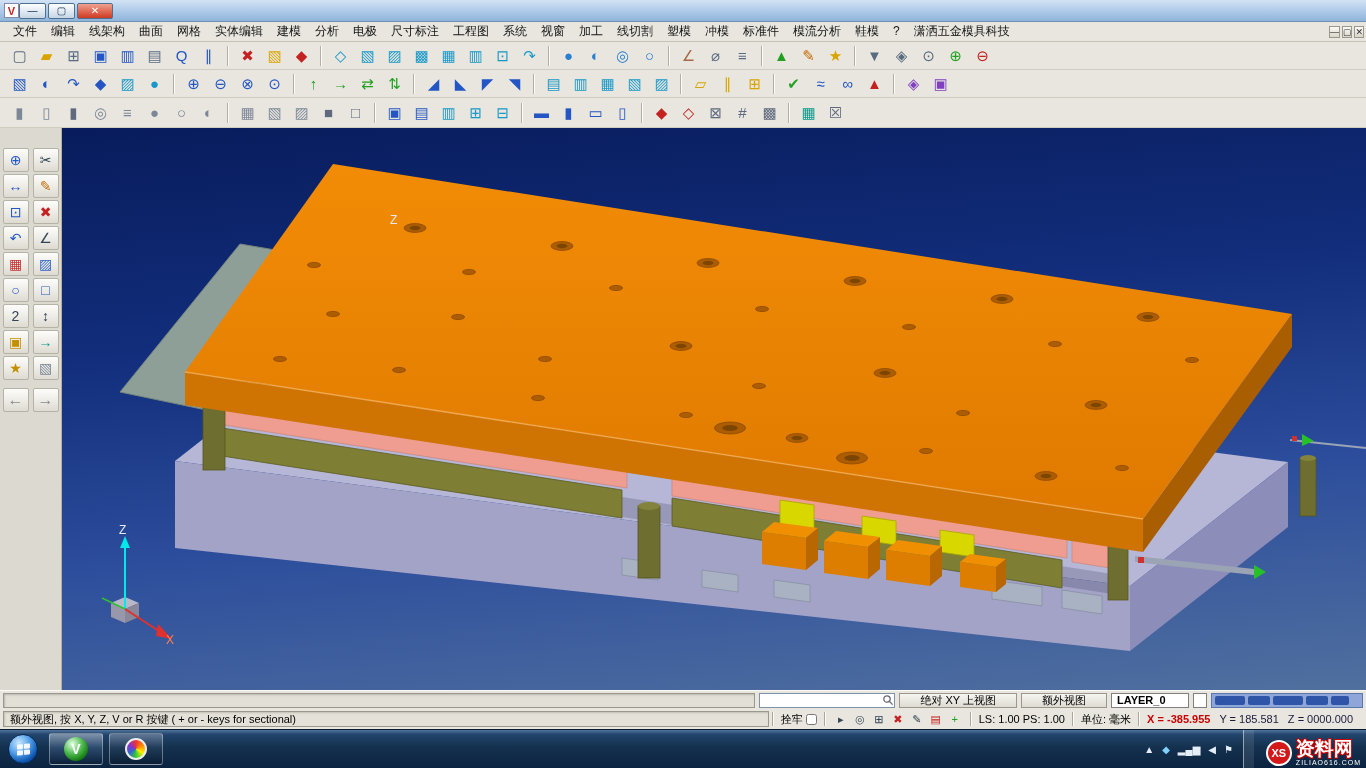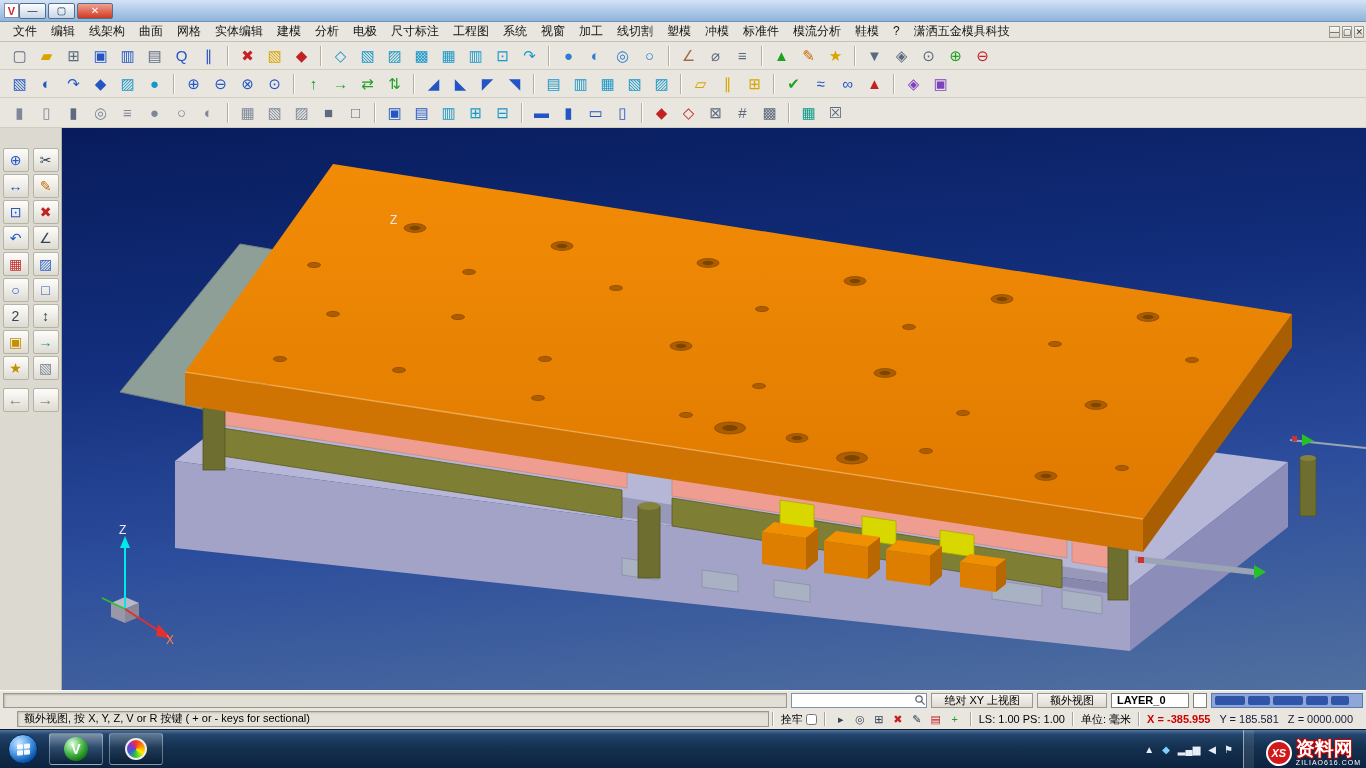--- a/index.html
+++ b/index.html
@@ -45,34 +45,34 @@
   .viewport { flex:1; position:relative; overflow:hidden;
               background:linear-gradient(175deg,#081c5c 0%,#122e7c 35%,#2c4d9c 65%,#50709f 100%); }
   .viewport svg { position:absolute; inset:0; }
 
   
   .viewbar { height:19px; background:#e8e6df; border-top:1px solid #fbfaf6; display:flex; align-items:center; gap:4px;
              padding:0 3px; flex:0 0 auto; font-size:11px; }
   .prompt-bar { flex:1; height:15px; border:1px solid #9a978c; background:#e2dfd6; box-shadow:inset 1px 1px 2px rgba(0,0,0,.18); }
   .search-box { width:136px; height:15px; background:#fff; border:1px solid #7f93a8; display:flex; align-items:center; }
   .search-box input { flex:1; border:none; outline:none; font-size:11px; height:12px; width:100px; padding:0 2px; }
-  .vb-btn { height:15px; border:1px solid #9a978c; background:linear-gradient(#f6f5f1,#dedbd2); padding:0 12px;
+  .vb-btn { height:15px; border:1px solid #9a978c; background:linear-gradient(#f6f5f1,#dedbd2); padding:0 20px;
             display:flex; align-items:center; white-space:nowrap; }
   .layer-box { height:15px; min-width:78px; background:#fff; border:1px solid #808080; font-weight:bold; padding:0 5px;
                display:flex; align-items:center; }
   .layer-spin { width:14px; height:15px; background:#fff; border:1px solid #808080; }
   .seg-bar { width:152px; height:15px; background:#8ea6d8; border:1px solid #5a77b0; display:flex; align-items:center;
              gap:3px; padding:0 3px; }
   .seg { height:9px; background:#2f55a8; border-radius:2px; }
 
   
   .statusbar { height:20px; background:#e8e6df; display:flex; align-items:center; font-size:11px; gap:3px; padding:0 3px;
                flex:0 0 auto; white-space:nowrap; }
   .status-msg { flex:1; height:16px; border:1px solid #9a978c; background:#e4e1d8; box-shadow:inset 1px 1px 2px rgba(0,0,0,.15);
-                display:flex; align-items:flex-end; padding:0 6px; overflow:hidden;margin-left:14px; }
+                display:flex; align-items:center; padding:0 6px; overflow:hidden; }
   .ssep { width:2px; height:14px; border-left:1px solid #aaa79a; border-right:1px solid #fcfbf7; }
   .cell { display:flex; align-items:center; gap:3px; padding:0 4px; height:16px; }
   .sbi { display:inline-flex; width:16px; height:16px; align-items:center; justify-content:center; font-size:11px; }
   .coords .cx { color:#cc0000; font-weight:bold; margin-right:6px; }
   .coords .cy, .coords .cz { color:#1a1a3a; margin-right:6px; }
   .lock-cell input { width:11px; height:11px; }
 
   
   .taskbar { height:39px; flex:0 0 auto; position:relative; display:flex; align-items:center; padding-left:8px;
              background:linear-gradient(180deg,#50749c 0%,#23446c 12%,#14314f 45%,#0b2340 100%);
@@ -90,21 +90,21 @@
               line-height:24px; background:radial-gradient(circle at 35% 28%, #e2ffe2, #4ab84a 45%, #0c6e0c 80%); }
   .wheel { width:22px; height:22px; border-radius:50%; border:2px solid #eee;
            background:conic-gradient(#e33,#f80,#fe0,#3c3,#36c,#83c,#e33); }
   .tray { margin-left:auto; display:flex; align-items:center; height:100%; padding-right:112px; }
   #tray-icons { display:flex; align-items:center; gap:8px; }
   .tri { font-size:10px; color:#e6eef8; }
   .show-desktop { width:11px; height:100%; margin-left:10px; border-left:1px solid rgba(255,255,255,.5);
                   background:rgba(255,255,255,.10); }
   .watermark { position:absolute; right:5px; bottom:2px; display:flex; align-items:center; gap:4px; z-index:10; }
   .wm-badge { width:26px; height:26px; border-radius:50%; background:#d21818; border:2px solid #fff; color:#fff;
-              font-style:italic; font-weight:bold; font-size:11px; display:flex; align-items:center; justify-content:center; }
+              font-weight:bold; font-size:11px; display:flex; align-items:center; justify-content:center; }
   .wm-col { display:flex; flex-direction:column; align-items:flex-start; }
   .wm-name { font-size:19px; font-weight:bold; color:#fff; line-height:20px;
              text-shadow:1px 1px 0 #c00, -1px 1px 0 #c00, 1px -1px 0 #c00, -1px -1px 0 #c00; }
   .wm-domain { font-size:7px; color:#fff; letter-spacing:1px; }
 </style>
 </head>
 <body>
 
 <div class="app">
 

